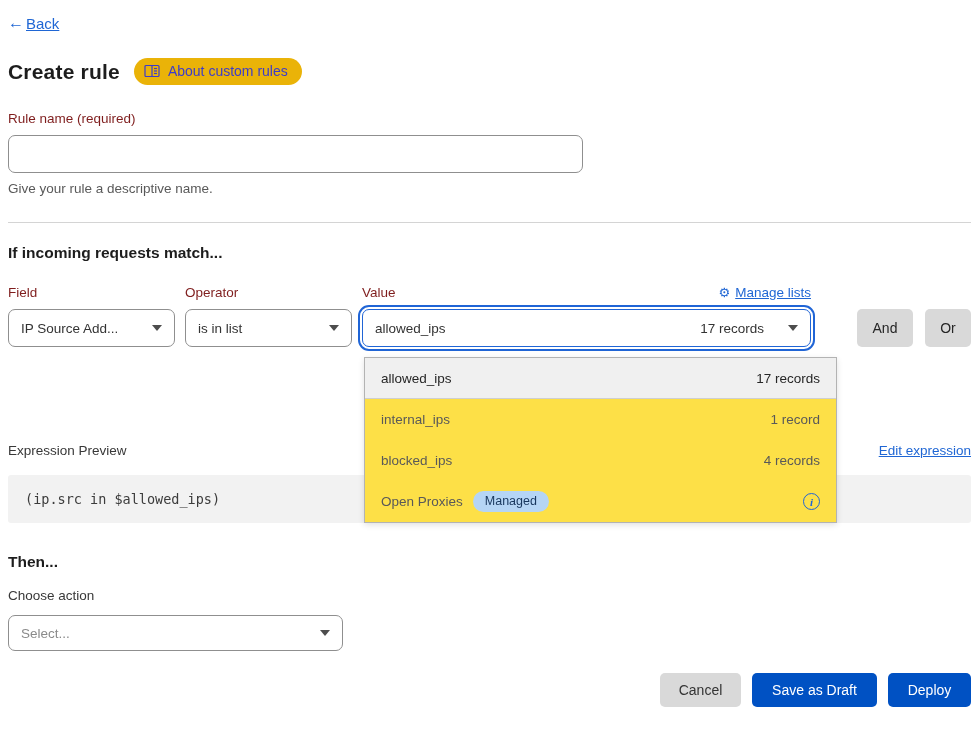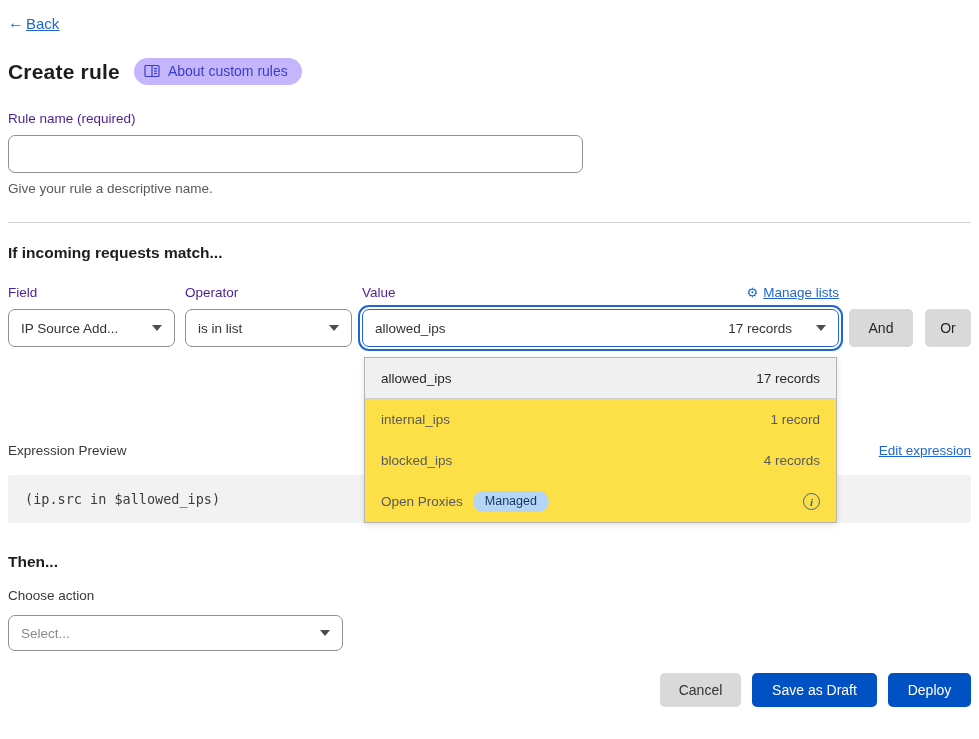--- a/index.html
+++ b/index.html
@@ -16,27 +16,27 @@
   .back-row { margin-bottom: 26px; }
   .back-link { color: #1f66d4; font-size: 15px; cursor: pointer; display: inline-flex; align-items: center; }
   .back-link .arrow { margin-right: 2px; text-decoration: none; font-size: 16px; }
   .back-link .back-text { text-decoration: underline; }
 
   
   .title-row { display: flex; align-items: center; gap: 14px; margin-bottom: 26px; }
   .page-title { font-size: 21px; font-weight: 700; color: #1d1d1d; letter-spacing: 0.2px; }
   .about-pill {
     display: inline-flex; align-items: center; gap: 8px;
-    background: #c4b5fd; color: #3c3ccb;
+    background: #eab308; color: #3c3ccb;
     font-size: 14px; padding: 5px 14px 6px 10px; border-radius: 14px; cursor: pointer;
   }
   .book-icon { display: inline-flex; }
 
   
-  .field-label { font-size: 13.5px; color: #4c1d95; margin-bottom: 9px; }
+  .field-label { font-size: 13.5px; color: #7f1d1d; margin-bottom: 9px; }
   .rule-name-input {
     width: 575px; height: 38px; border: 1px solid #8f8f8f; border-radius: 7px;
     font-family: inherit; font-size: 14px; padding: 0 10px; outline: none; display: block;
   }
   .helper-text { font-size: 13.5px; color: #595959; margin-top: 8px; }
 
   .divider { border: none; border-top: 1px solid #d4d4d4; margin: 26px 0 21px 0; }
 
   .section-heading { font-size: 15.5px; font-weight: 700; color: #1d1d1d; margin-bottom: 23px; }
 
@@ -66,21 +66,21 @@
     outline: 2px solid #2065d6; outline-offset: 2px;
     border-radius: 7px;
   }
   .value-main { display: flex; align-items: center; justify-content: space-between; flex: 1; }
   .value-meta { color: #333; margin-right: 16px; margin-left: auto; }
 
   .andor-btn {
     height: 38px; border: none; border-radius: 5px; background: #d9d9d9; color: #262626;
     font-family: inherit; font-size: 14px; cursor: pointer; flex: none;
   }
-  .and-btn { width: 64px; }
+  .and-btn { width: 56px; margin-left: 36px; }
   .or-btn { width: 46px; margin-left: 2px; }
 
   
   .dropdown-panel {
     position: absolute; top: calc(100% + 10px); left: 2px; width: 473px;
     background: #ffffff; border: 1px solid #b3b3b3; z-index: 20;
     box-shadow: 0 2px 6px rgba(0,0,0,0.12);
   }
   .dropdown-item {
     height: 41px; display: flex; align-items: center; justify-content: space-between;

